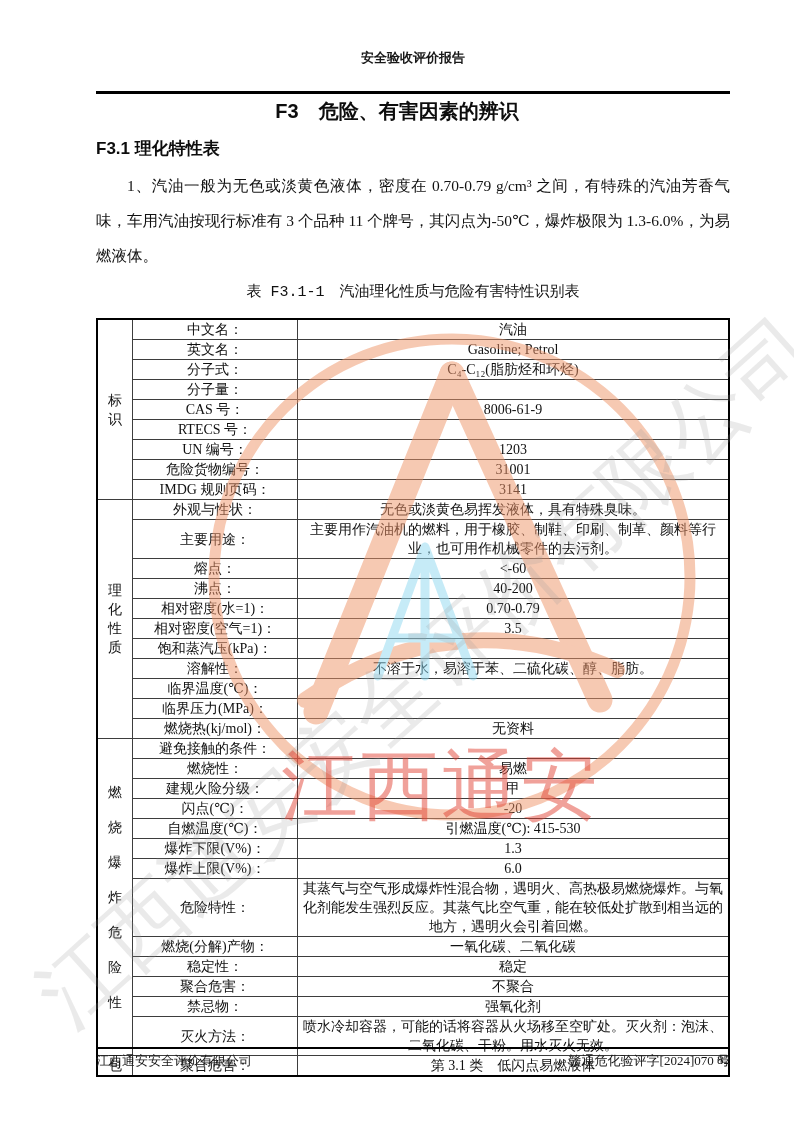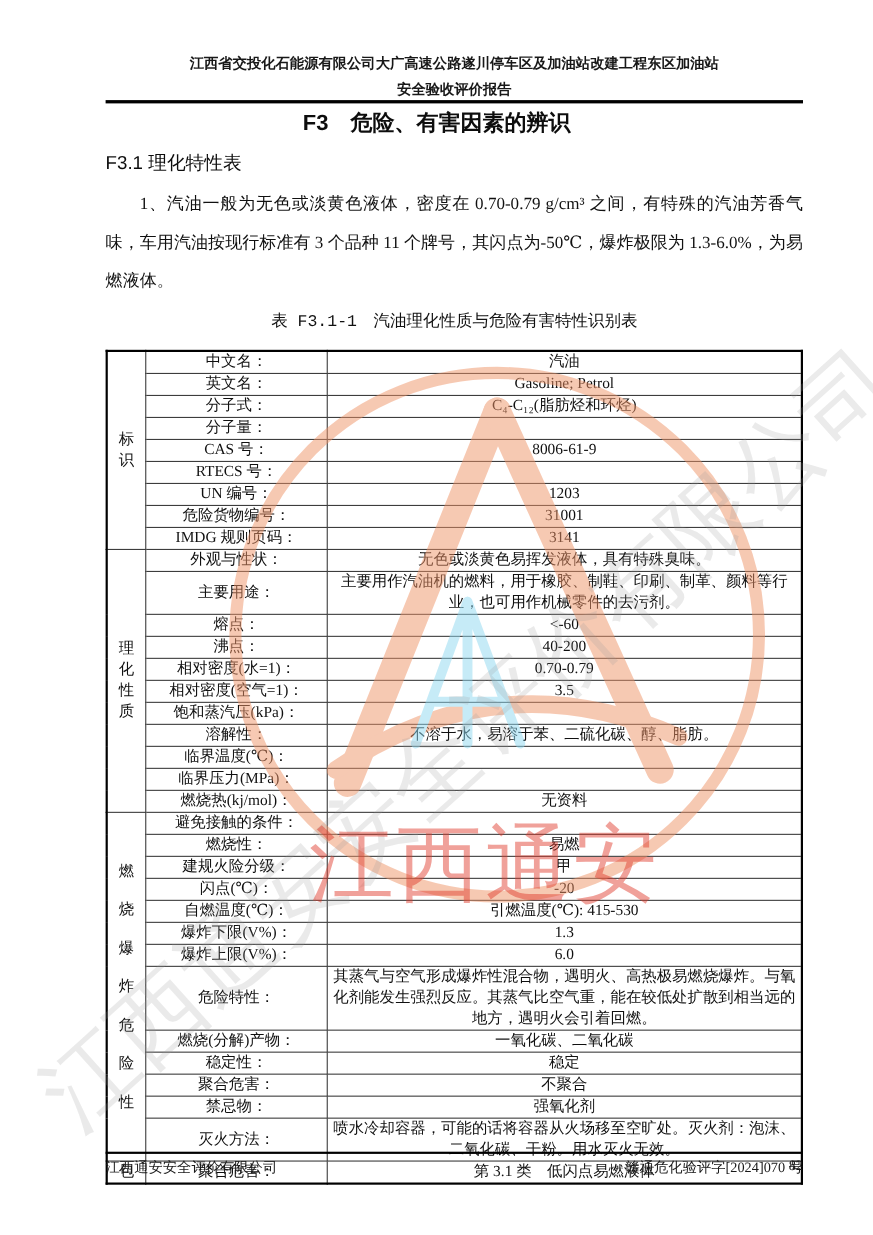--- a/index.html
+++ b/index.html
@@ -19,21 +19,21 @@
   }
   .header-rule{position:absolute;top:91px;left:96px;width:634px;height:3px;background:#000;}
   .page-title{
     position:absolute;top:98px;left:0;width:794px;margin:0;
     text-align:center;font-family:"Liberation Sans","DejaVu Sans",sans-serif;
     font-size:20px;font-weight:bold;color:#0d0d0d;
   }
   .section-heading{
     position:absolute;top:137px;left:96px;margin:0;
     font-family:"Liberation Sans","DejaVu Sans",sans-serif;
-    font-size:17px;font-weight:normal;color:#0d0d0d;
+    font-size:17px;font-weight:bold;color:#0d0d0d;
   }
   .intro-paragraph{
     position:absolute;top:168px;left:96px;width:634px;margin:0;
     font-size:15.5px;line-height:35px;text-align:justify;text-indent:2em;color:#111;
   }
   .table-caption{
     position:absolute;top:282px;left:96px;width:634px;
     text-align:center;font-size:15px;color:#111;font-family:Liberation Mono, monospace;
   }
   
@@ -56,21 +56,20 @@
   
   .watermark{position:absolute;left:0;top:0;z-index:3;pointer-events:none;}
 </style>
 </head>
 <body>
 
 <div class="page">
 
   <div class="content">
     <div class="doc-header">
-      <div>江西省交投化石能源有限公司大广高速公路遂川停车区及加油站改建工程东区加油站</div>
       <div>安全验收评价报告</div>
     </div>
     <div class="header-rule"></div>
 
     <h1 class="page-title">F3　危险、有害因素的辨识</h1>
     <h2 class="section-heading">F3.1 理化特性表</h2>
 
     <p class="intro-paragraph">1、汽油一般为无色或淡黄色液体，密度在 0.70-0.79 g/cm³ 之间，有特殊的汽油芳香气味，车用汽油按现行标准有 3 个品种 11 个牌号，其闪点为-50℃，爆炸极限为 1.3-6.0%，为易燃液体。</p>
 
     <div class="table-caption">表 F3.1-1　汽油理化性质与危险有害特性识别表</div>

